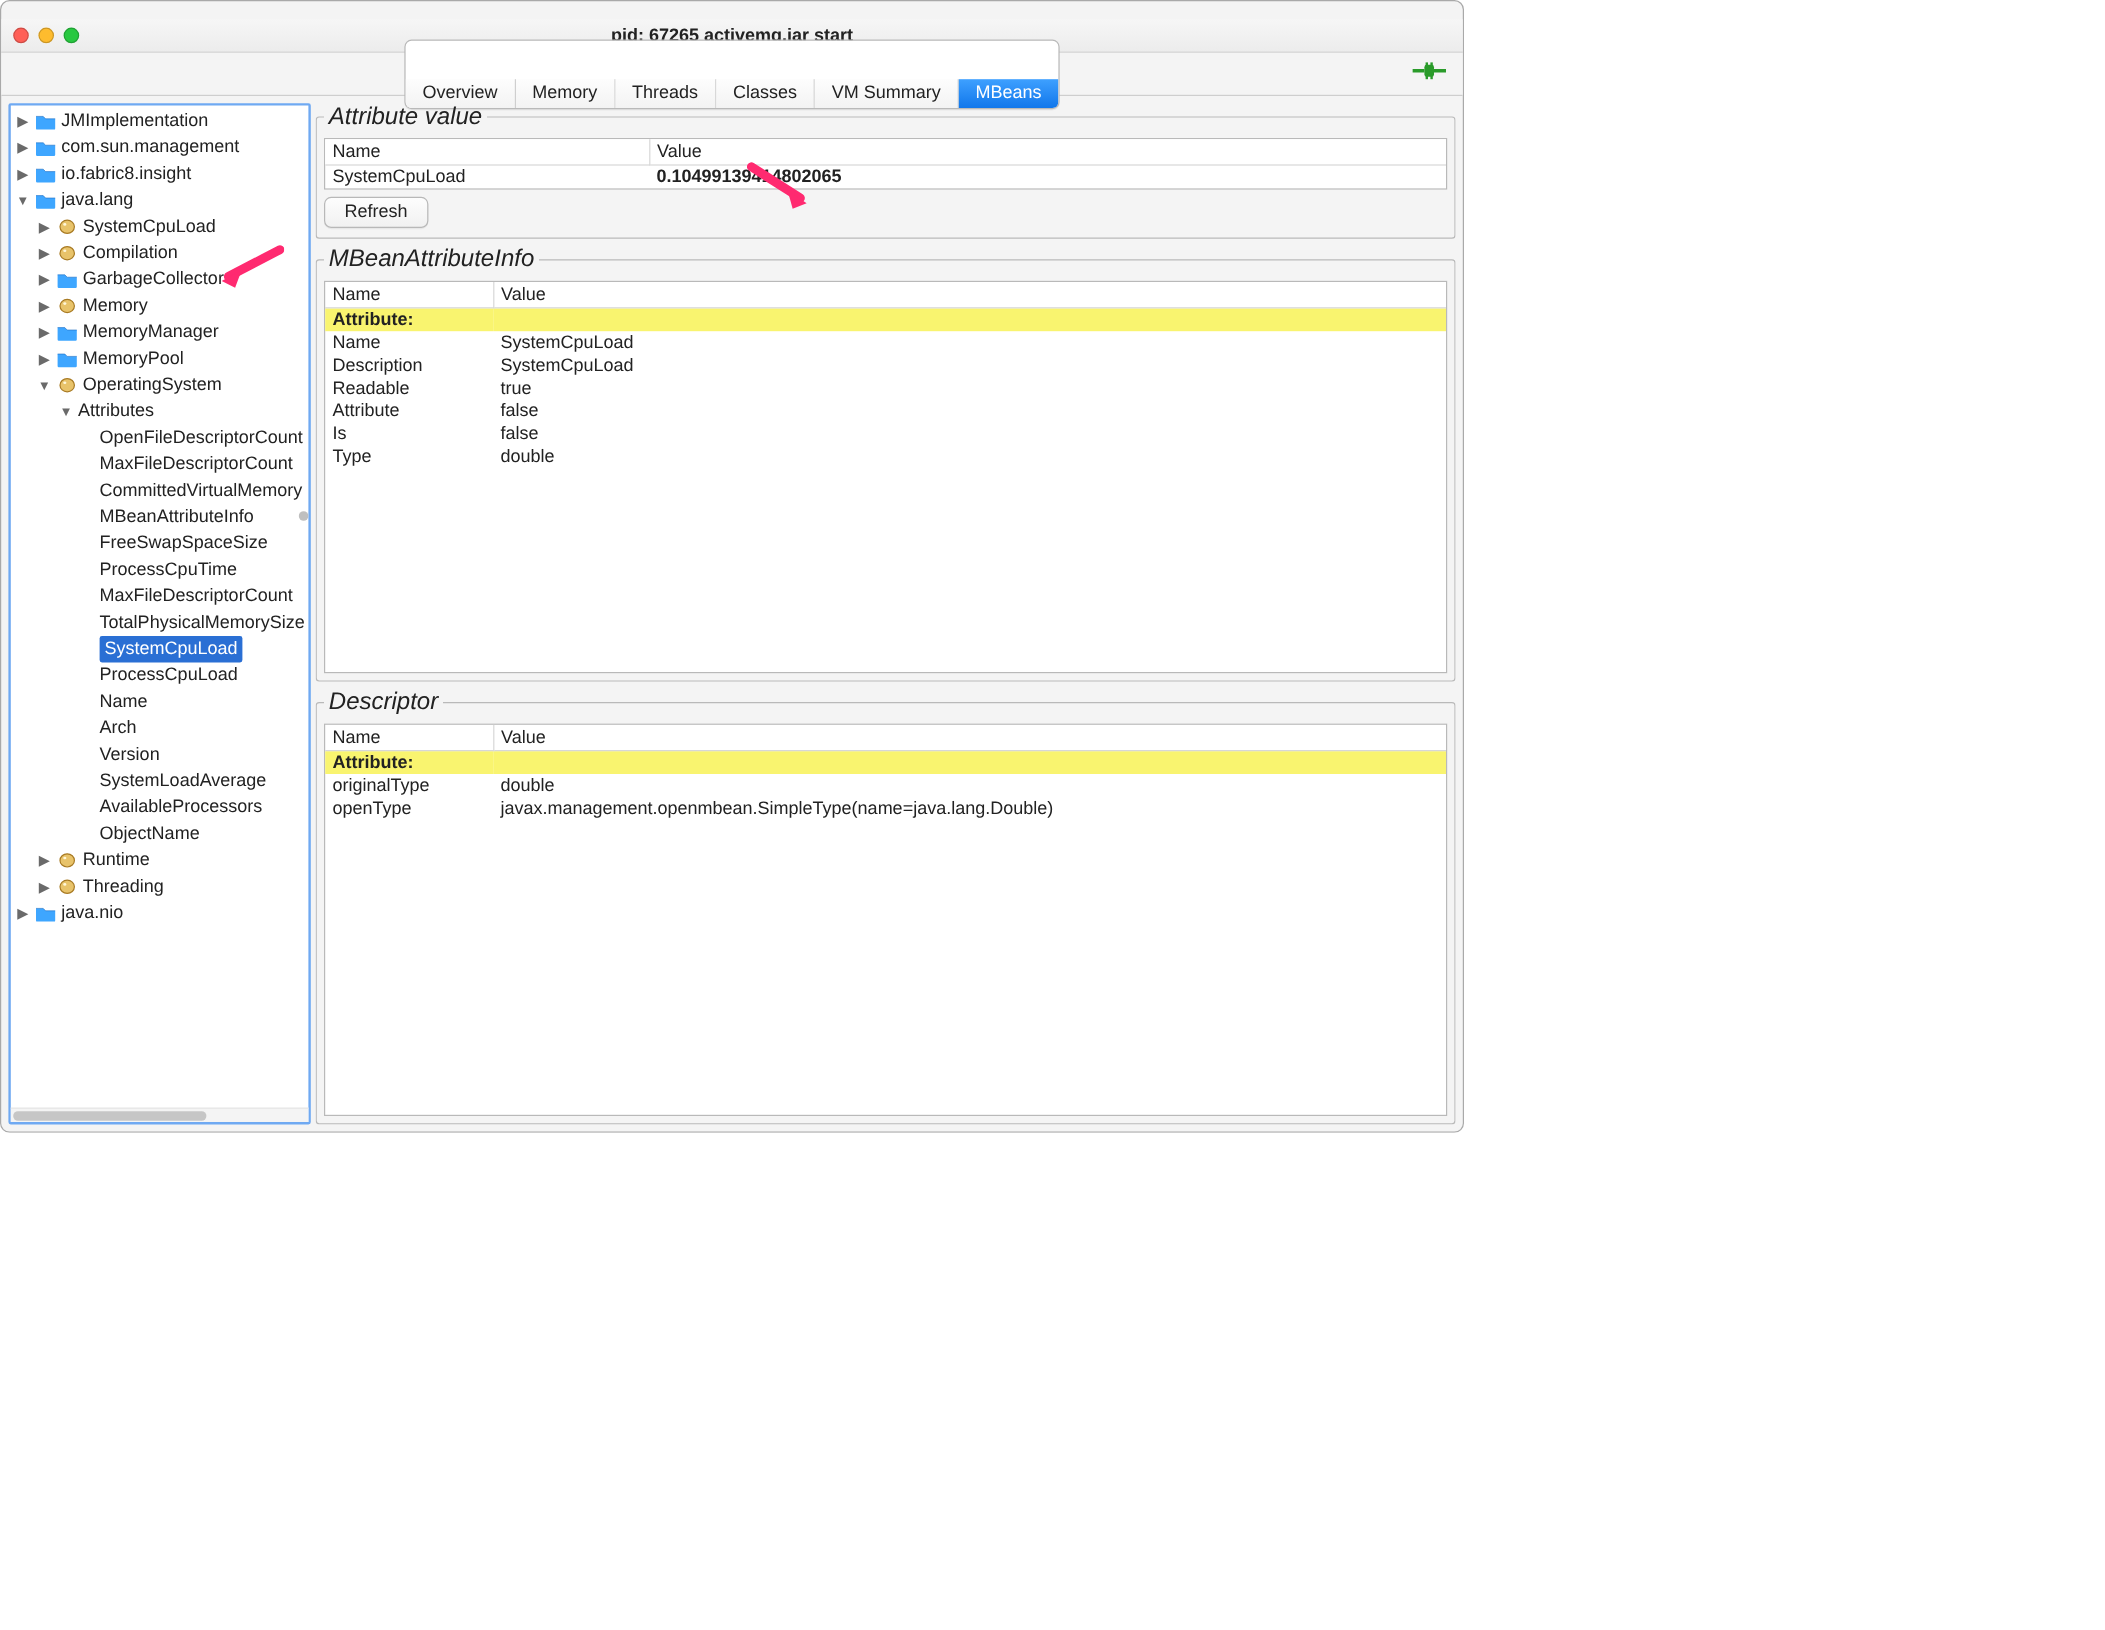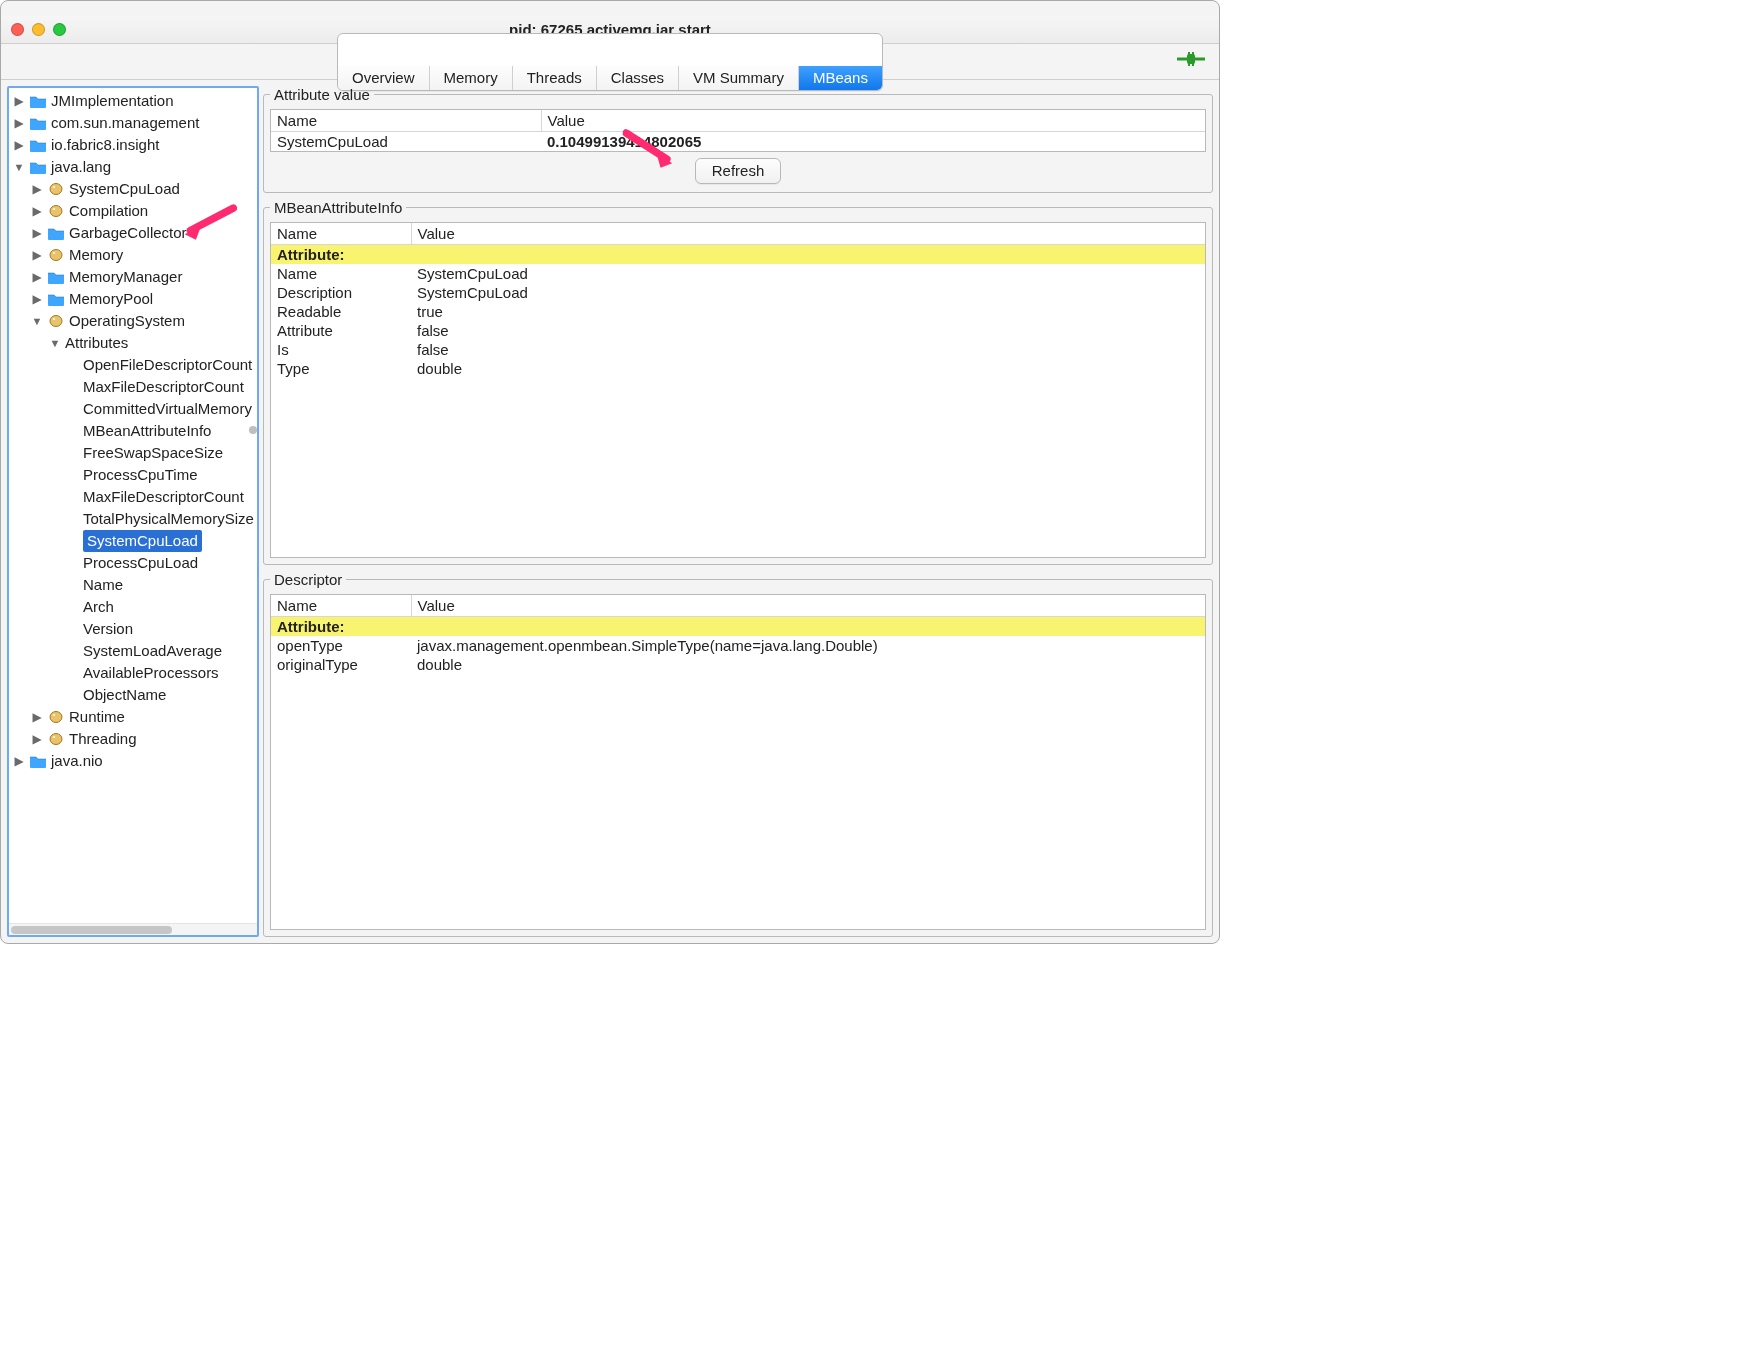--- a/index.html
+++ b/index.html
@@ -166,22 +166,23 @@
     overflow: hidden;
   }
   fieldset.box {
     border: 1px solid #b9b9b9;
     border-radius: 3px;
     margin: 0;
     padding: 6px;
     background: #f4f4f4;
   }
   fieldset.box > legend {
-    font-size: 15px;
+    font-size: 20px;
     padding: 0 4px;
+    font-style: italic;
   }
   .inner-panel {
     border: 1px solid #b9b9b9;
     background: #fff;
   }
   .tbl {
     width: 100%;
     border-collapse: collapse;
   }
   .tbl th {
@@ -193,21 +194,21 @@
     background: #fff;
     font-size: 15px;
   }
   .tbl th:last-child { border-right: none; }
   .tbl td {
     padding: 1px 6px;
     font-size: 15px;
   }
   .tbl td.value-bold { font-weight: 700; }
   .refresh-wrap {
-    text-align: center;
+    text-align: left;
     padding: 6px 0 2px 0;
   }
   .btn {
     display: inline-block;
     padding: 3px 16px 4px 16px;
     font-size: 15px;
     background: linear-gradient(#fdfdfd,#f1f1f1);
     border: 1px solid #b8b8b8;
     border-radius: 6px;
     box-shadow: 0 1px 0 rgba(0,0,0,.05);
@@ -672,26 +673,26 @@
               <th class="key">Name</th>
               <th>Value</th>
             </tr>
             <tr class="hl">
               <td>Attribute:</td>
                   <td></td>
             </tr>
             </tbody>
               <tbody id="descriptor-rows">
                 <tr>
+                  <td class="key">originalType</td>
+                  <td>double</td>
+                </tr>
+                <tr>
                   <td class="key">openType</td>
                   <td>javax.management.openmbean.SimpleType(name=java.lang.Double)</td>
-                </tr>
-                <tr>
-                  <td class="key">originalType</td>
-                  <td>double</td>
                 </tr>
               </tbody>
           </table>
         </div>
       </fieldset>
 
     </div>
   </div>
 </div>
 

